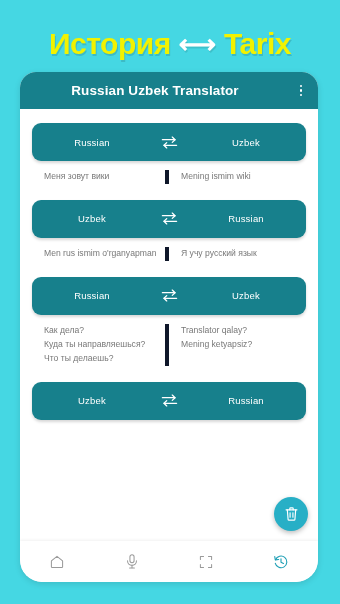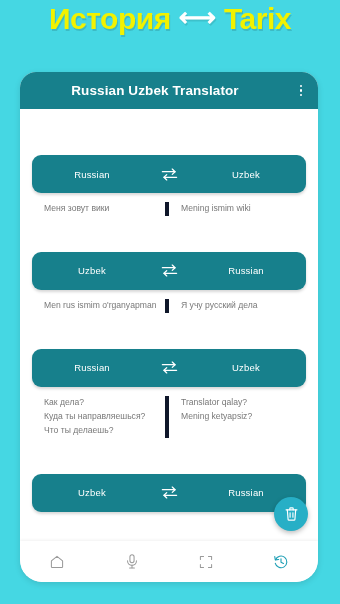--- a/index.html
+++ b/index.html
@@ -12,26 +12,27 @@
     overflow: hidden;
     background: #45D7E3;
     font-family: "Liberation Sans", sans-serif;
     -webkit-font-smoothing: antialiased;
   }
 
   
   .promo {
     height: 70px;
     display: flex;
-    align-items: flex-start;
+    align-items: center;
     justify-content: center;
     gap: 6px;
     background: #45D7E3;
     box-sizing: border-box;
     padding-top: 4px;
+    margin-top: 7px;
   }
   .promo-word {
     font-size: 30px;
     font-weight: bold;
     color: #F2F200;
     letter-spacing: -0.5px;
     text-shadow: 1px 2px 0 rgba(0,0,0,0.13);
     line-height: 1;
   }
   .promo-arrow {
@@ -106,21 +107,20 @@
   .entry { margin-bottom: 12px; position: relative; }
 
   .lang-bar {
     height: 38px;
     background: #17808C;
     border-radius: 9px;
     display: flex;
     align-items: center;
     box-shadow: 0 2px 3px rgba(0,0,0,0.16);
     position: relative;
-    margin-top: 32px;
   }
   .lang-name {
     flex: 1;
     text-align: center;
     color: #FFFFFF;
     font-size: 9.5px;
     letter-spacing: 0.2px;
   }
   .swap-icon {
     width: 34px;
@@ -247,21 +247,21 @@
               <polyline points="8.5,9.6 5,13 8.5,16.4"></polyline>
           </svg>
         </div>
         <div class="lang-name">Russian</div>
       </div>
       <div class="pair">
         <div class="pair-col left">
           <div class="pair-line">Men rus ismim o'rganyapman</div>
         </div>
         <div class="pair-col right">
-          <div class="pair-line">Я учу русский дела</div>
+          <div class="pair-line">Я учу русский язык</div>
         </div>
       </div>
     </div>
 
     <div class="entry">
       <div class="lang-bar">
         <div class="lang-name">Russian</div>
         <div class="swap-icon">
           <svg width="19" height="15" viewBox="0 0 24 19" fill="none" stroke="#FFFFFF" stroke-width="1.6" stroke-linecap="round" stroke-linejoin="round">
             <path d="M3 6 H19"></path>

